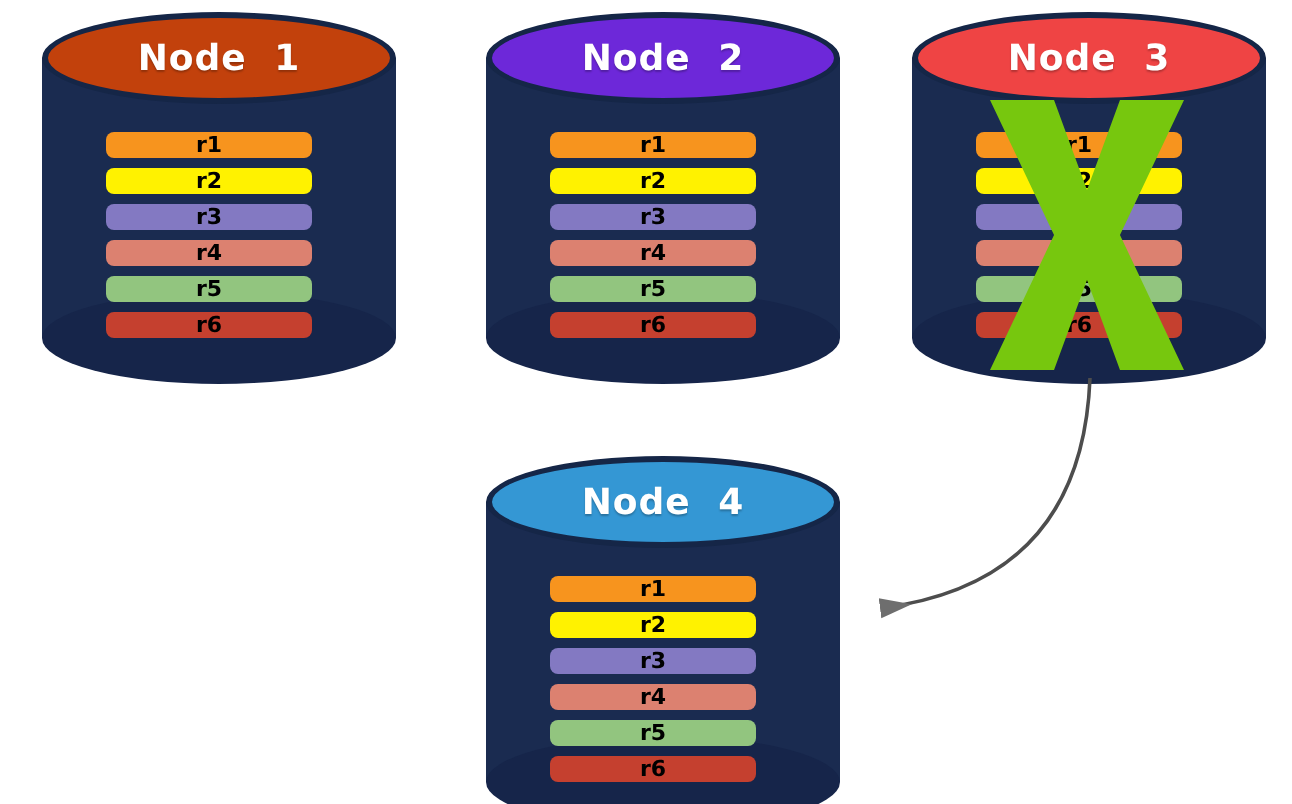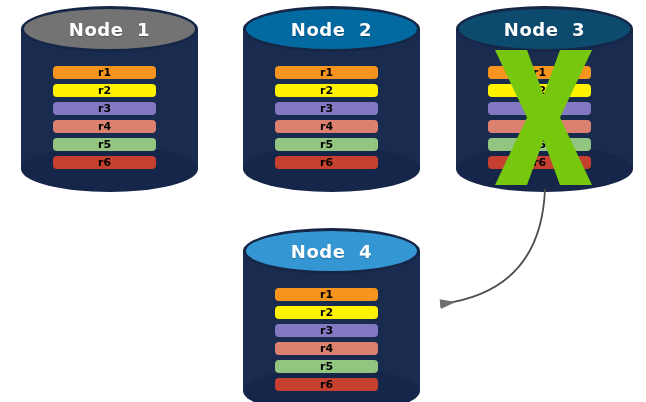--- a/index.html
+++ b/index.html
@@ -31,53 +31,53 @@
   .arrow-layer { position:absolute; left:0; top:0; z-index:5; pointer-events:none; }
 </style>
 </head>
 <body>
 
 <div class="canvas">
 
   <div class="node" style="left:21px;top:6px;">
     <div class="cyl-body" style="background-color: rgb(26, 43, 80);"></div>
     <div class="cyl-bottom" style="background-color: rgb(22, 37, 74);"></div>
-    <div class="cyl-top" style="background-color: #737373;">
+    <div class="cyl-top" style="background-color: #c2410c;">
       <span class="node-label">Node 1</span>
     </div>
     <div class="rows">
       <div class="row" style="background-color: rgb(247, 148, 30);">r1</div>
       <div class="row" style="background-color: rgb(255, 242, 0);">r2</div>
       <div class="row" style="background-color: rgb(131, 121, 194);">r3</div>
       <div class="row" style="background-color: rgb(220, 129, 112);">r4</div>
       <div class="row" style="background-color: rgb(146, 197, 127);">r5</div>
       <div class="row" style="background-color: rgb(197, 64, 47);">r6</div>
     </div>
   </div>
 
   <div class="node" style="left:243px;top:6px;">
     <div class="cyl-body" style="background-color: rgb(26, 43, 80);"></div>
     <div class="cyl-bottom" style="background-color: rgb(22, 37, 74);"></div>
-    <div class="cyl-top" style="background-color: #0369a1;">
+    <div class="cyl-top" style="background-color: #6d28d9;">
       <span class="node-label">Node 2</span>
     </div>
     <div class="rows">
       <div class="row" style="background-color: rgb(247, 148, 30);">r1</div>
       <div class="row" style="background-color: rgb(255, 242, 0);">r2</div>
       <div class="row" style="background-color: rgb(131, 121, 194);">r3</div>
       <div class="row" style="background-color: rgb(220, 129, 112);">r4</div>
       <div class="row" style="background-color: rgb(146, 197, 127);">r5</div>
       <div class="row" style="background-color: rgb(197, 64, 47);">r6</div>
     </div>
   </div>
 
   <div class="node" style="left:456px;top:6px;">
     <div class="cyl-body" style="background-color: rgb(26, 43, 80);"></div>
     <div class="cyl-bottom" style="background-color: rgb(22, 37, 74);"></div>
-    <div class="cyl-top" style="background-color: #0c4a6e;">
+    <div class="cyl-top" style="background-color: #ef4444;">
       <span class="node-label">Node 3</span>
     </div>
     <div class="rows">
       <div class="row" style="background-color: rgb(247, 148, 30);">r1</div>
       <div class="row" style="background-color: rgb(255, 242, 0);">r2</div>
       <div class="row" style="background-color: rgb(131, 121, 194);">r3</div>
       <div class="row" style="background-color: rgb(220, 129, 112);">r4</div>
       <div class="row" style="background-color: rgb(146, 197, 127);">r5</div>
       <div class="row" style="background-color: rgb(197, 64, 47);">r6</div>
     </div>

